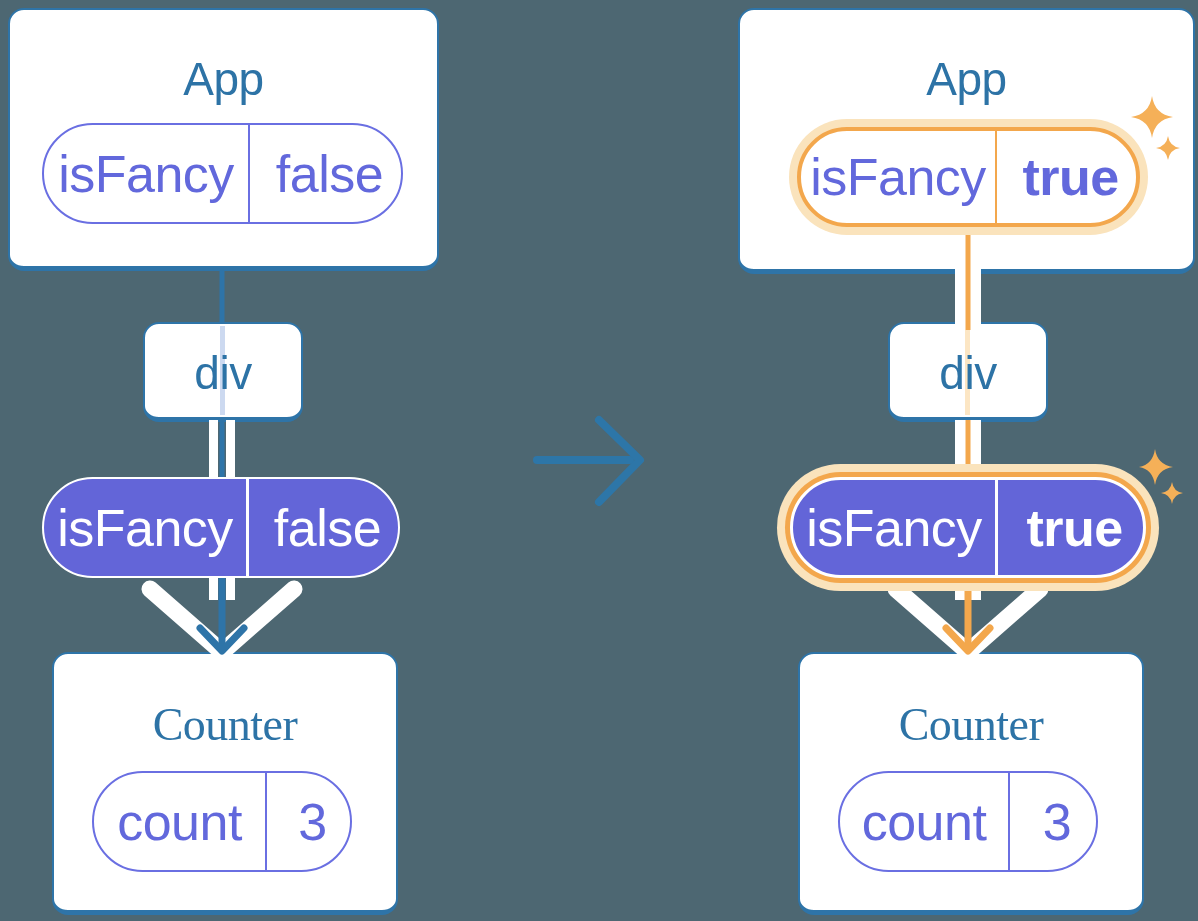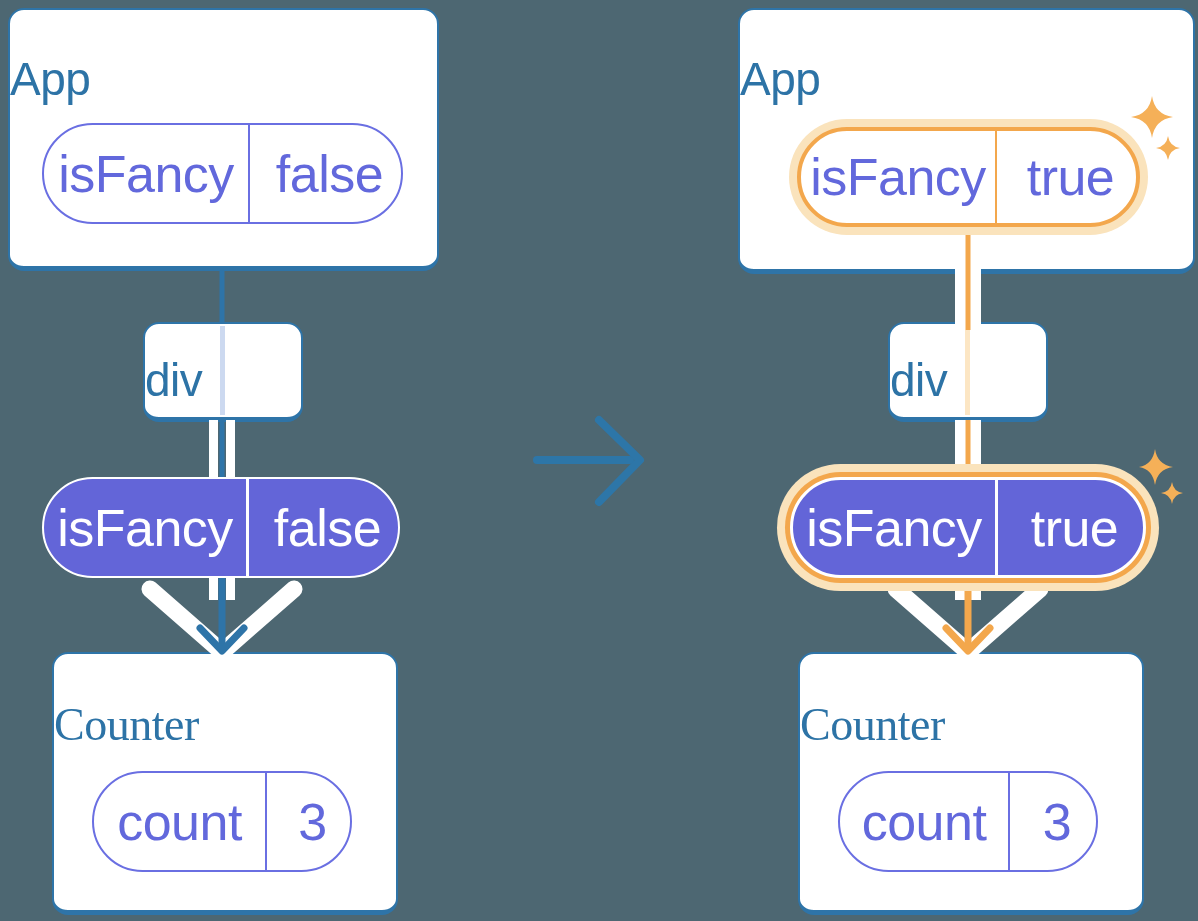--- a/index.html
+++ b/index.html
@@ -17,34 +17,34 @@
   html,body{margin:0;padding:0;}
   .stage{
     position:relative;width:1198px;height:921px;background:var(--bg);
     overflow:hidden;font-family:"Liberation Sans",sans-serif;
   }
   .layer{position:absolute;left:0;top:0;width:1198px;height:921px;pointer-events:none;}
   .layer.z1{z-index:1}.layer.z3{z-index:3}.layer.z5{z-index:5}
 
   .card{position:absolute;box-sizing:border-box;background:#fff;
     border:2.5px solid var(--teal);border-bottom-width:5px;border-radius:16px;z-index:2;}
-  .card-title{position:absolute;left:0;right:0;color:var(--title);
+  .card-title{position:absolute;left:0;right:0;text-align:center;color:var(--title);
     font-weight:500;font-size:46px;letter-spacing:-0.5px;}
   .app-title{top:42px;}
-  .div-title{top:9px;line-height:94px;}
+  .div-title{top:2px;line-height:94px;}
   .counter-title{top:44px;font-family:Liberation Serif, serif;}
   .inner-line{position:absolute;top:2px;bottom:2px;width:5px;left:75px;}
   .inner-line.blue{background:var(--pale-blue);}
   .inner-line.orange{background:var(--pale-orange);}
 
   .pill{position:absolute;box-sizing:border-box;display:flex;border-radius:60px;
     z-index:4;font-size:52px;letter-spacing:-0.5px;}
   .pill .seg{display:flex;align-items:center;justify-content:center;}
   .pill .rest{flex:1;padding-left:8px;}
-  .pill .bold{font-weight:400;}
+  .pill .bold{font-weight:700;}
   .outline{background:#fff;border:2px solid var(--purple-line);color:var(--purple-text);}
   .outline .rest{border-left:2px solid var(--purple-line);}
   .solid{background:var(--purple);border:2px solid #fff;color:#fff;}
   .solid .rest{border-left:3px solid #fff;}
   .hl-ring{background:#fff;border:4px solid var(--orange);
     box-shadow:0 0 0 8px var(--halo);color:var(--purple-text);}
   .hl-ring .rest{border-left:2px solid var(--orange);}
   .hl-solid{background:var(--purple);border:3px solid #fff;
     box-shadow:0 0 0 5px var(--orange),0 0 0 13px var(--halo);color:#fff;}
   .hl-solid .rest{border-left:3px solid #fff;}

